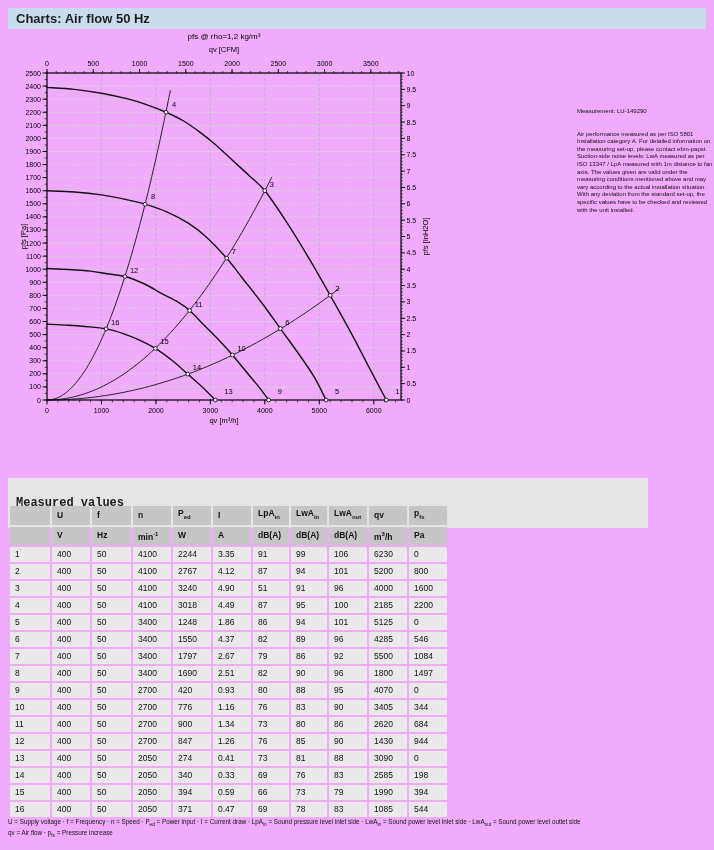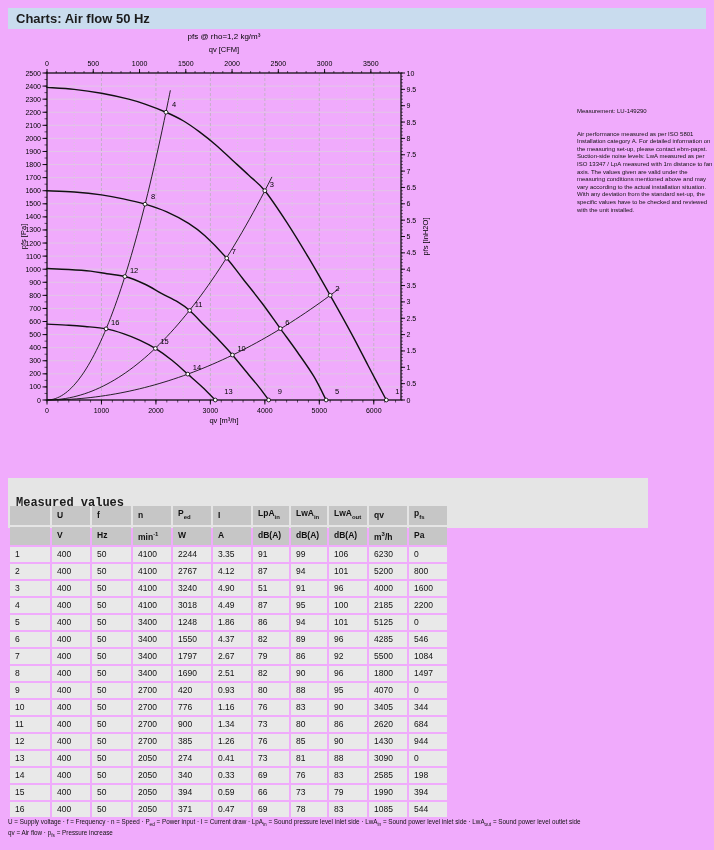--- a/index.html
+++ b/index.html
@@ -654,21 +654,21 @@
           <td>80</td>
           <td>86</td>
           <td>2620</td>
           <td>684</td>
         </tr>
         <tr>
           <td>12</td>
           <td>400</td>
           <td>50</td>
           <td>2700</td>
-          <td>385</td>
+          <td>847</td>
           <td>1.26</td>
           <td>76</td>
           <td>85</td>
           <td>90</td>
           <td>1430</td>
           <td>944</td>
         </tr>
         <tr>
           <td>13</td>
           <td>400</td>

